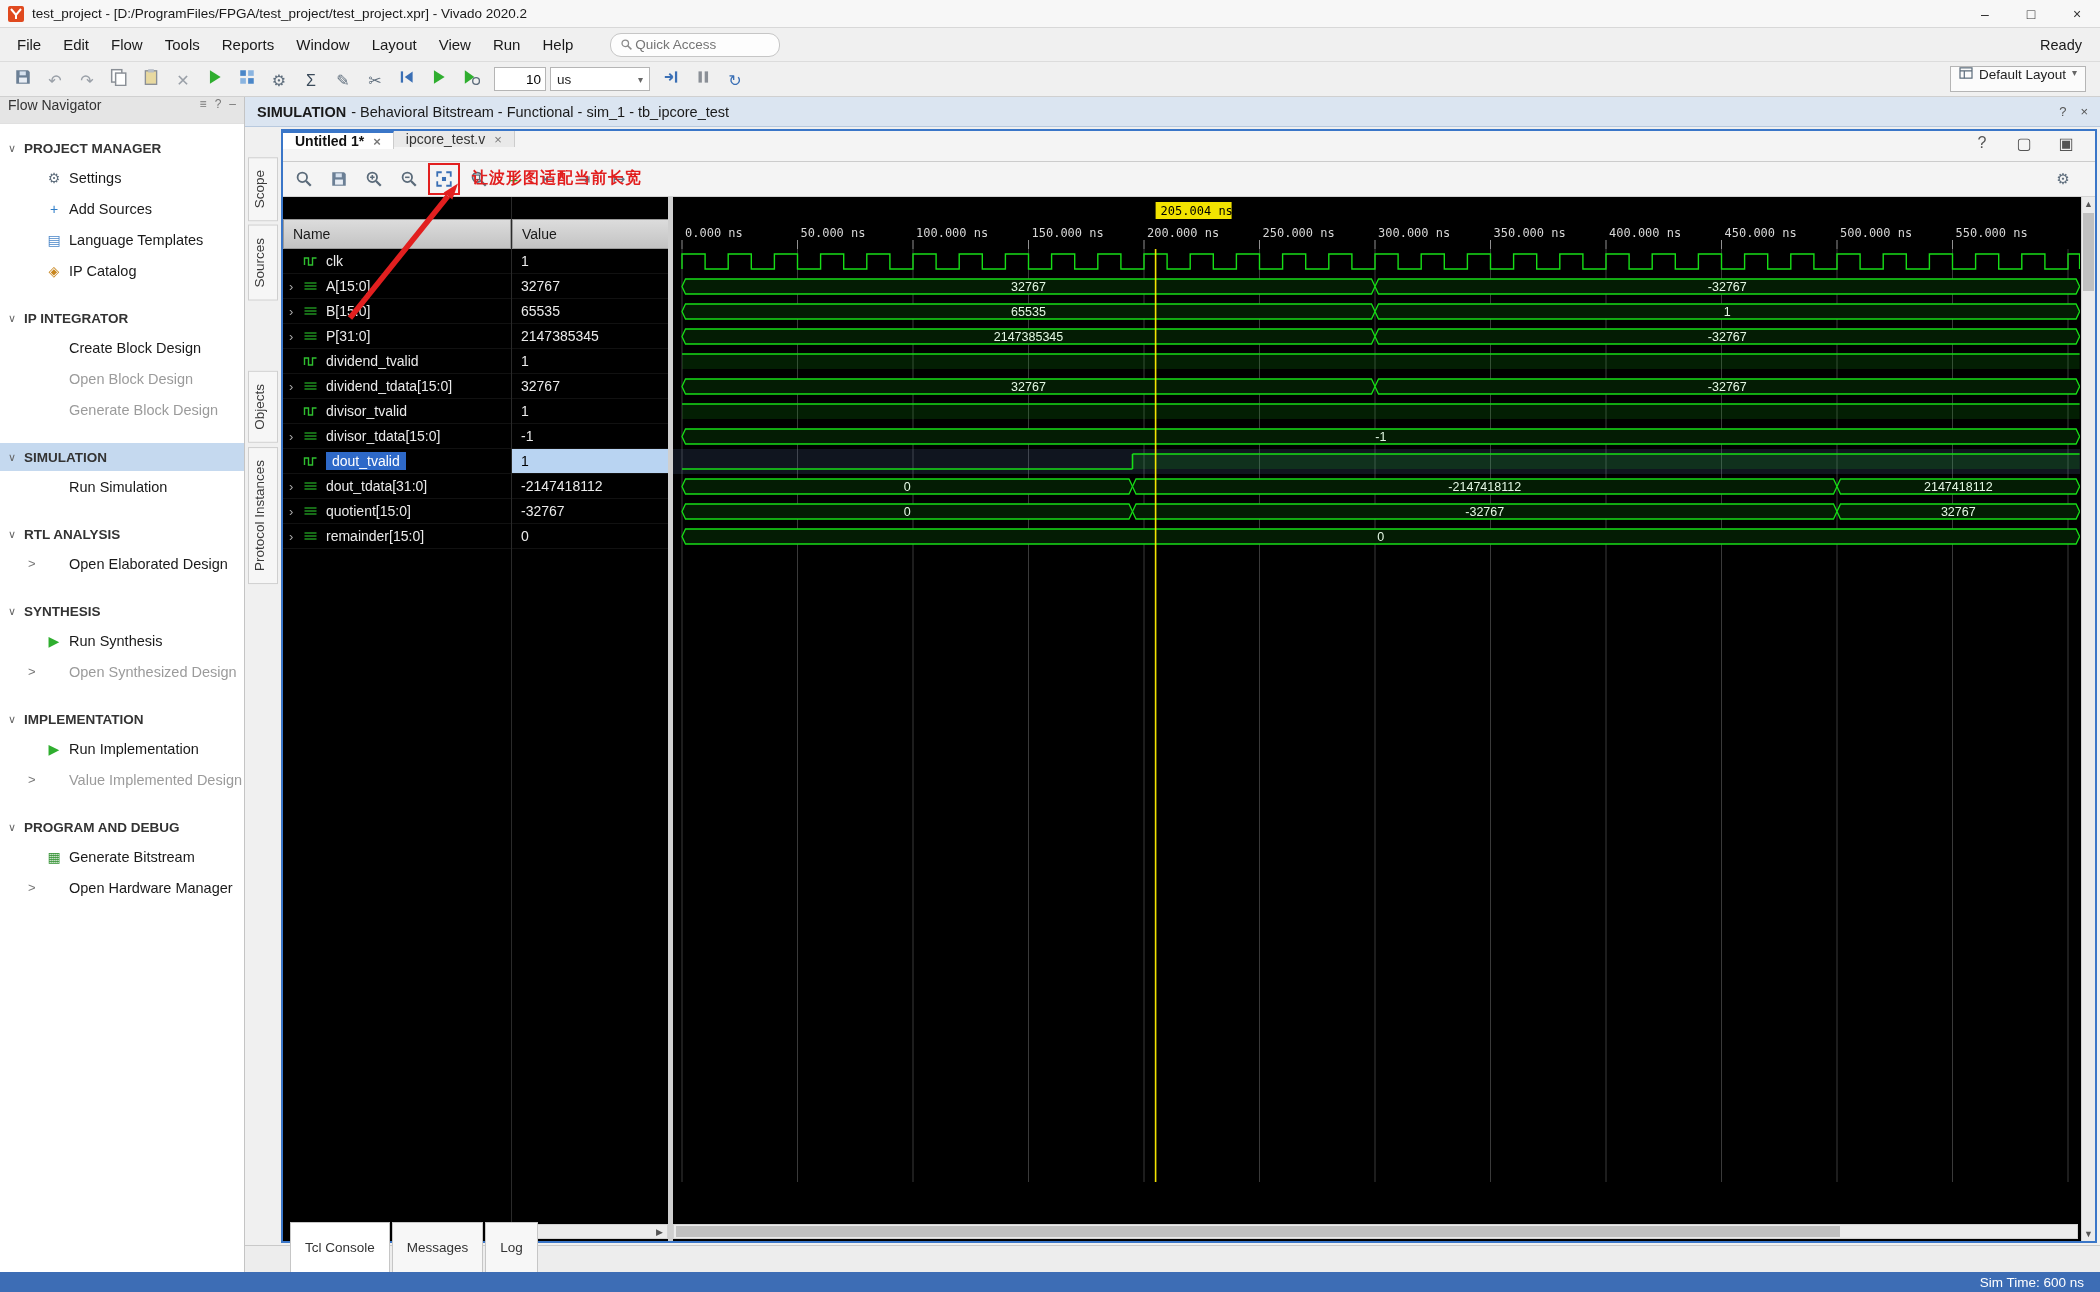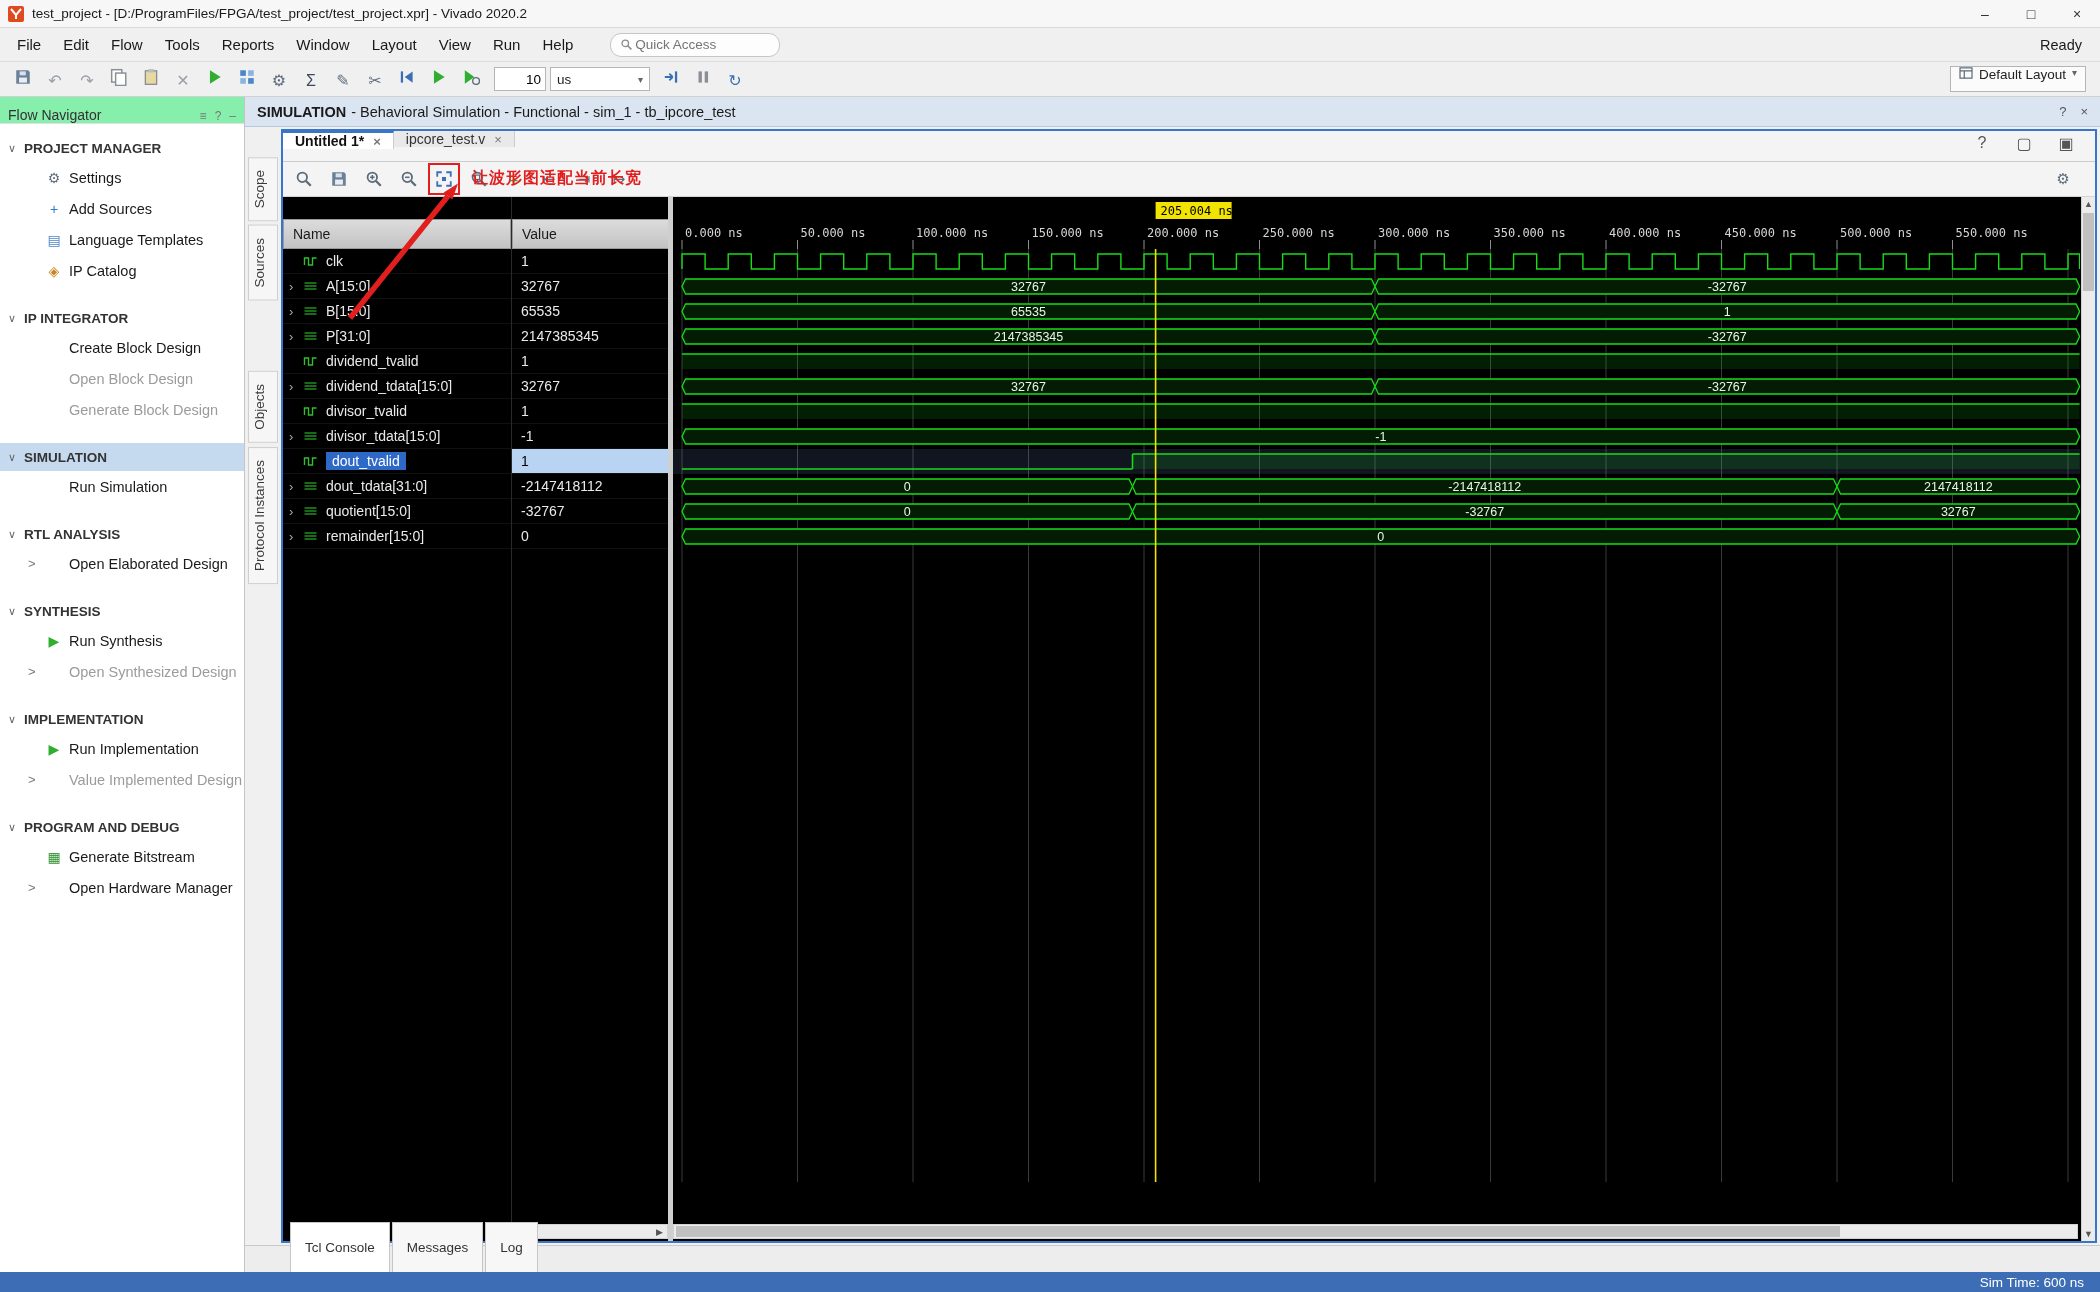--- a/index.html
+++ b/index.html
@@ -23,21 +23,21 @@
   
   .toolbar{position:absolute;left:0;top:62px;width:2100px;height:35px;background:#f0f0f0;border-bottom:1px solid #d0d0d0;display:flex;align-items:center;box-sizing:border-box;padding-left:10px;}
   .icon{width:26px;height:24px;display:inline-flex;align-items:center;justify-content:center;font-size:16px;margin-right:6px;}
   .time-input{width:44px;height:20px;border:1px solid #b5b5b5;font-size:13.5px;text-align:right;padding-right:4px;margin:0 4px;font-family:"Liberation Sans",sans-serif;}
   .unit-select{display:inline-flex;align-items:center;justify-content:space-between;width:86px;height:22px;border:1px solid #b5b5b5;background:#fff;font-size:13.5px;padding:0 6px;margin-right:8px;color:#222;}
   .layout-select{margin-left:auto;margin-right:14px;display:flex;border:1px solid #b5b5b5;background:#fbfbfb;height:24px;padding:0 8px;font-size:13.5px;color:#222;}
   .caret{font-size:10px;color:#666;margin-left:6px;}
 
   
   .flownav{position:absolute;left:0;top:97px;width:245px;height:1175px;background:#ffffff;border-right:1px solid #c4c4c4;box-sizing:border-box;overflow:hidden;}
-  .fn-header{height:26px;display:flex;align-items:flex-end;padding:0 8px;border-bottom:1px solid #e0e0e0;background:#86efac;}
+  .fn-header{height:26px;display:flex;align-items:flex-start;padding:0 8px;border-bottom:1px solid #e0e0e0;background:#e5e5e5;}
   .fn-title{font-size:14px;color:#333;}
   .fn-hicons{margin-left:auto;display:flex;gap:8px;font-size:12px;color:#777;}
   .fn-body{padding-top:6px;}
   .fn-section{margin-top:18px;}
   .fn-section:first-child{margin-top:4px;}
   .fn-sec-title{display:flex;align-items:center;height:28px;padding-left:8px;font-weight:bold;font-size:13.5px;color:#333;}
   .fn-sec-title .chev{width:16px;color:#666;font-size:11px;font-weight:normal;}
   .fn-section.selected .fn-sec-title{background:#c5d9ef;}
   .fn-item{display:flex;align-items:center;height:31px;padding-left:28px;font-size:14.5px;color:#1a1a1a;}
   .fn-item.disabled{color:#9b9b9b;}
@@ -323,21 +323,21 @@
             <span class="exp">&gt;</span>
             <span class="ficon"></span>
             <span>Open Hardware Manager</span>
           </div>
         </div>
       </div>
   </div>
 
   <div class="contextbar">
     <b>SIMULATION</b>
-    <span>- Behavioral Simulation - Functional - sim_1 - tb_ipcore_test</span>
+    <span>- Behavioral Bitstream - Functional - sim_1 - tb_ipcore_test</span>
     <span class="ctx-icons">
       <span>?</span>
       <span>×</span>
     </span>
   </div>
 
   <div class="sidetabs" id="sidetabs">
       <span class="vtab" style="margin-top: 30px;">Scope</span>
       <span class="vtab" style="margin-top: 4px;">Sources</span>
       <span class="vtab" style="margin-top: 70px;">Objects</span>

